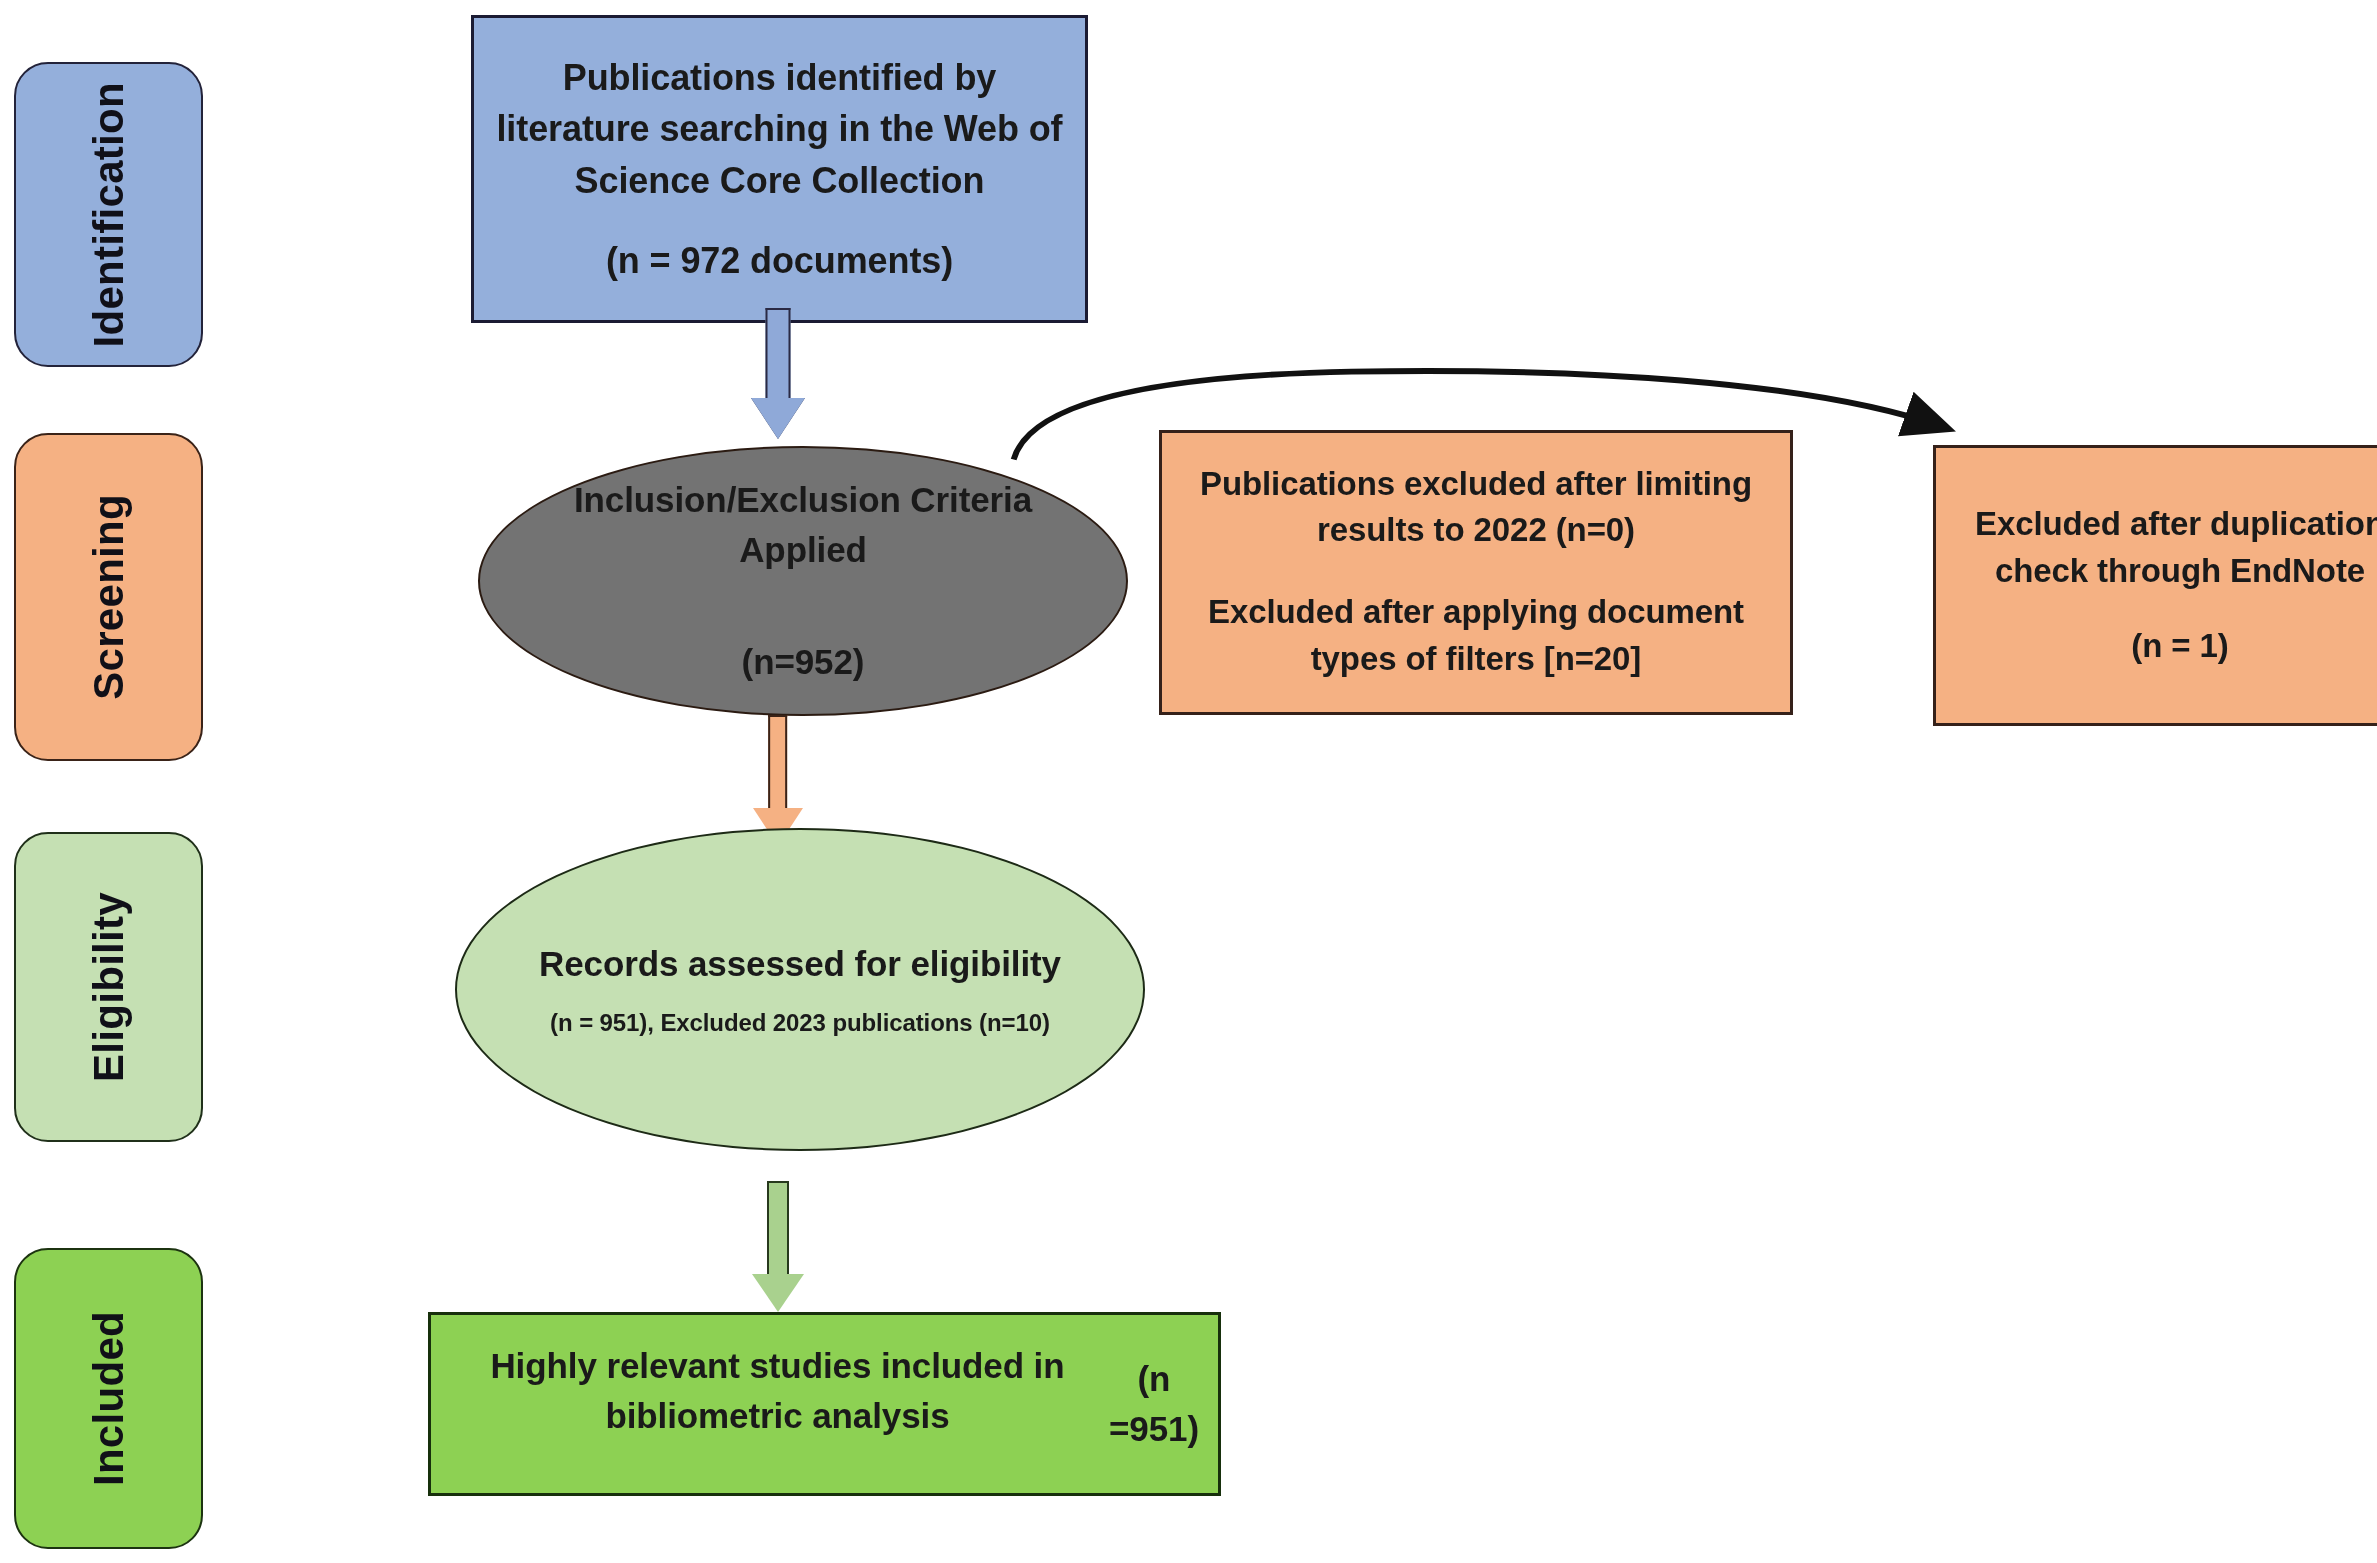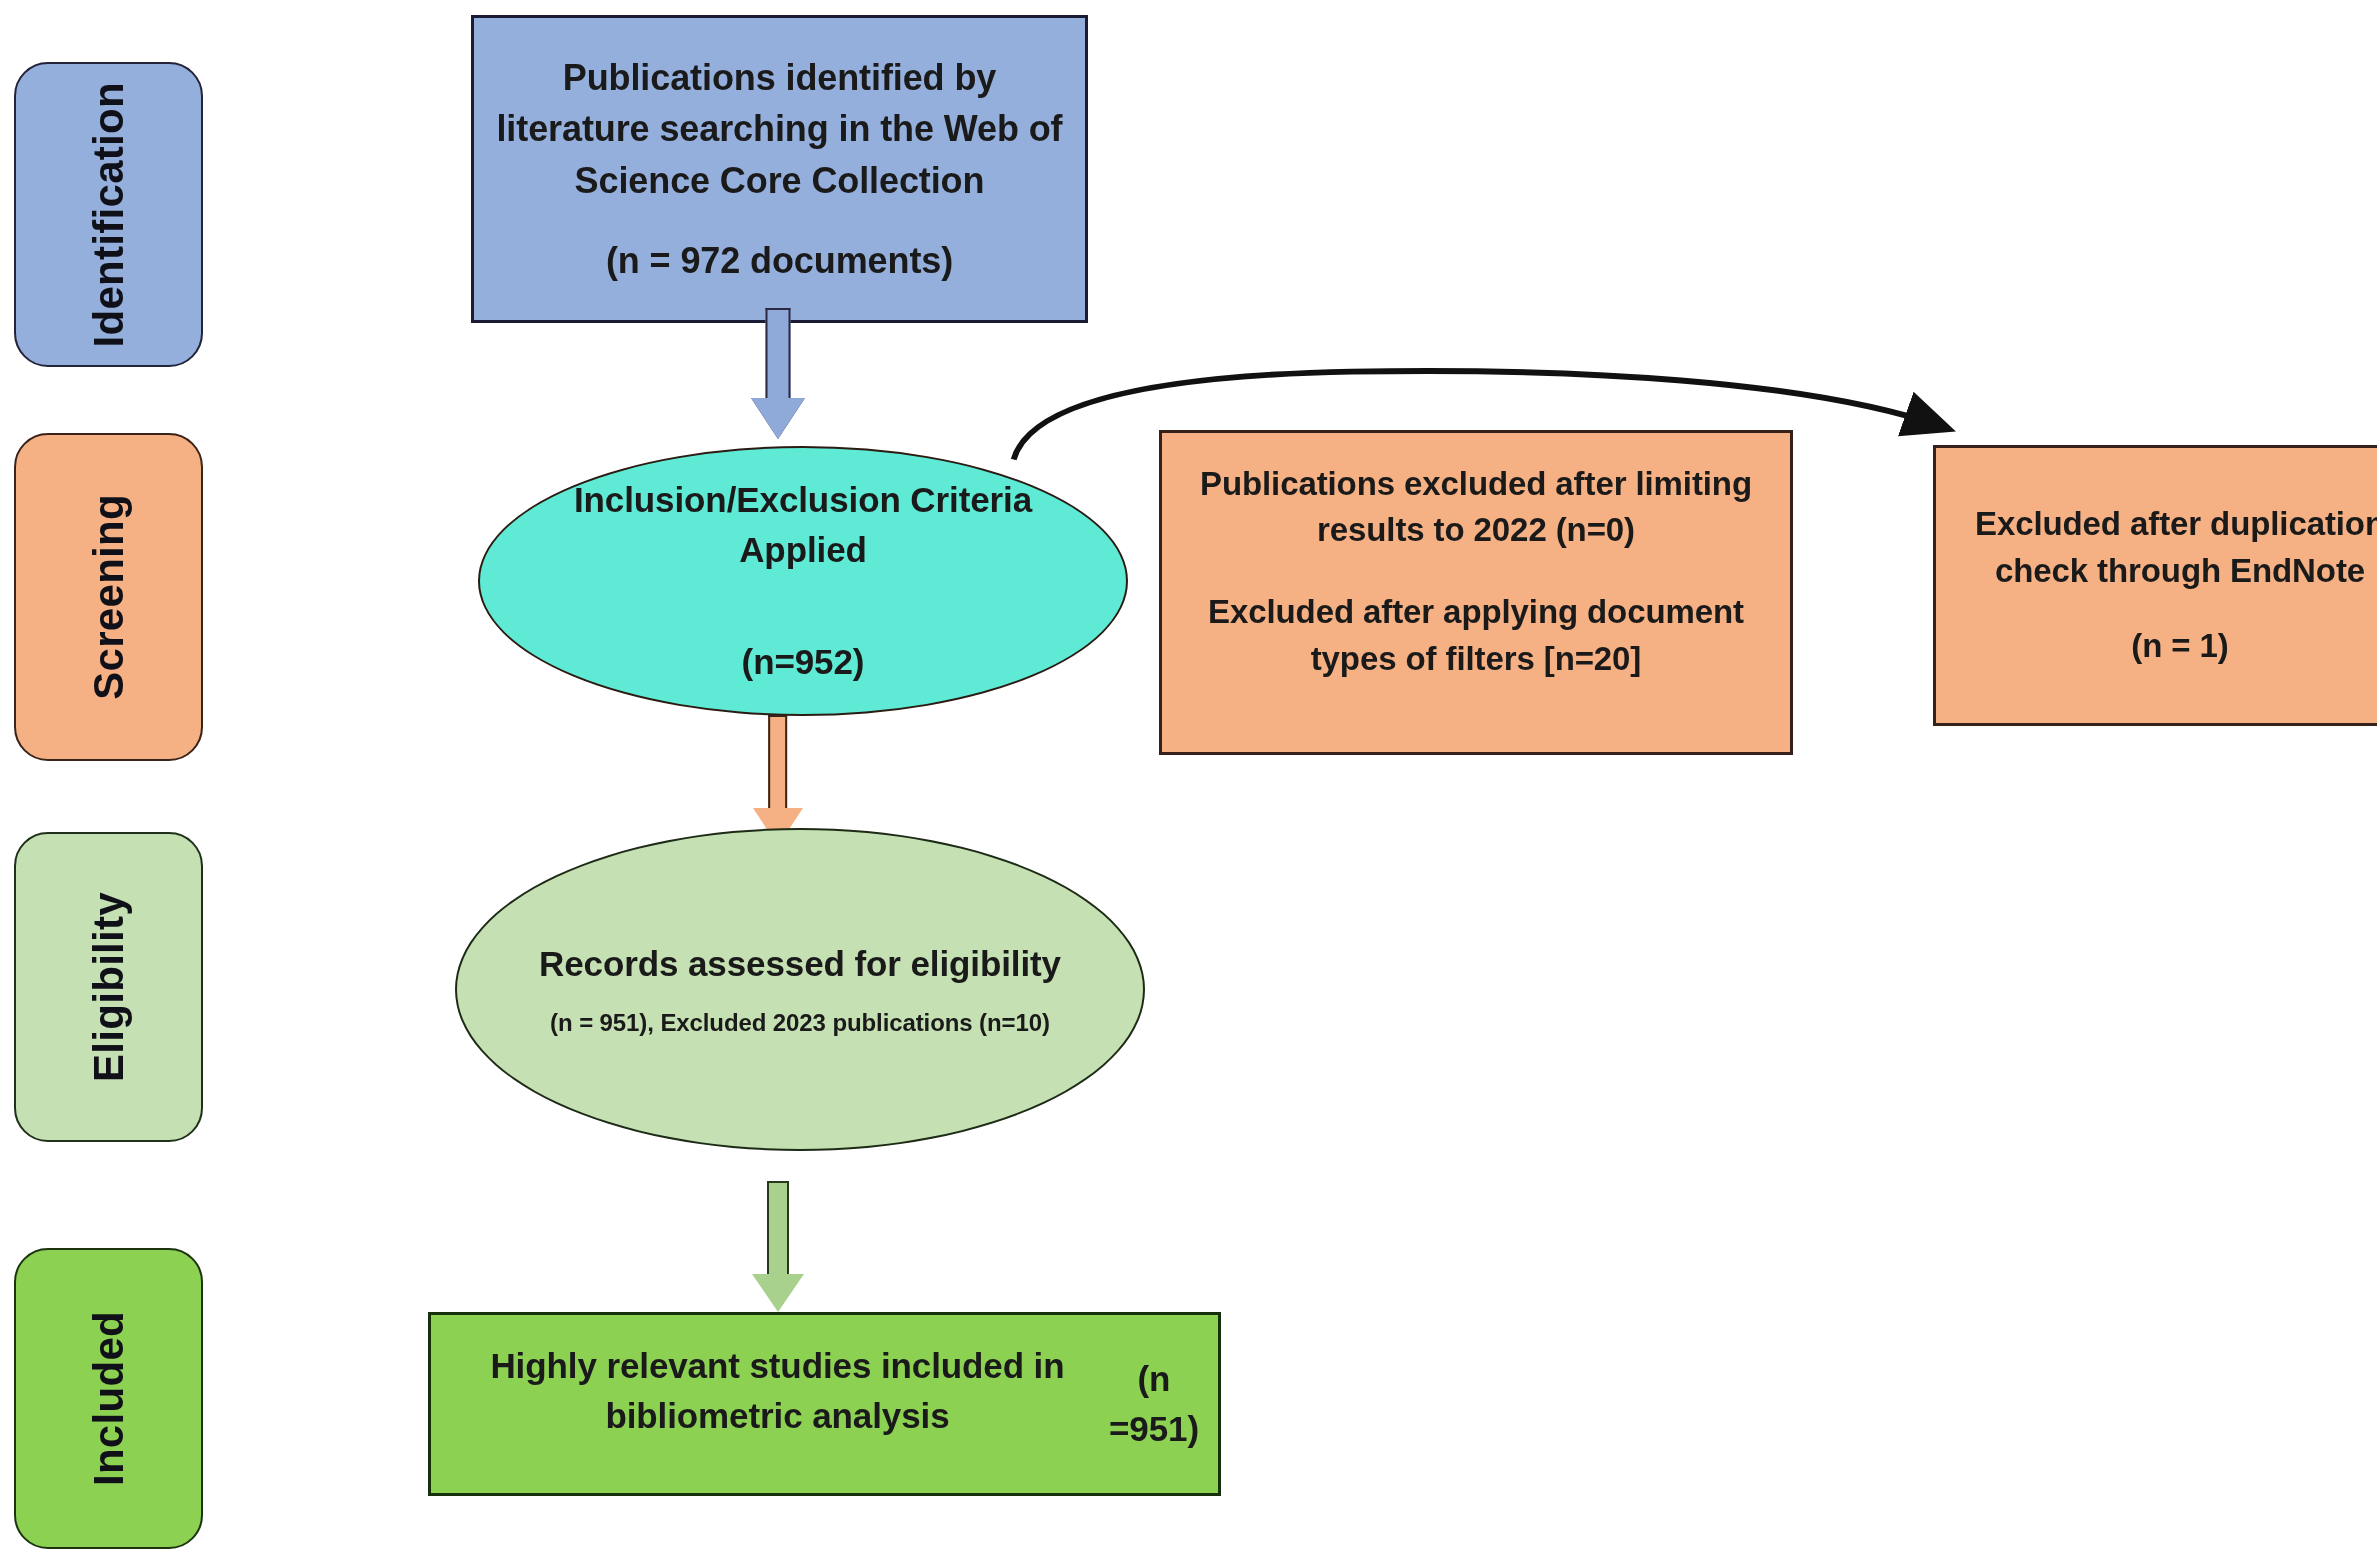--- a/index.html
+++ b/index.html
@@ -83,21 +83,21 @@
   .ellipse-node {
     position: absolute;
     box-sizing: border-box;
     border-radius: 50%;
     display: flex;
     align-items: center;
     justify-content: center;
     padding: 13px 39px;
   }
   .ellipse-criteria {
-    background: #5eead4;
+    background: #737373;
     border: 2.6px solid #2b1b12;
     gap: 37px;
   }
   .ellipse-eligibility {
     background: #C5E0B3;
     border: 2.6px solid #1d2a16;
   }
 
   
   .block-arrow {
@@ -203,21 +203,21 @@
   <div class="block-arrow arrow-blue" style="left:748px; top:308px; width:59px; height:131px;">
     <div class="shaft" style="height:92px;"></div>
     <div class="head"></div>
   </div>
 
   <div class="ellipse-node ellipse-criteria" style="left:478px; top:446px; width:650px; height:270px; flex-direction:column; justify-content:center;">
     <div class="node-text" style="font-size:35px; margin-bottom:25px;">Inclusion/Exclusion Criteria Applied</div>
     <div class="node-text" style="font-size:35px;text-align:center;">(n=952)</div>
   </div>
 
-  <div class="rect-node rect-excluded-filters" style="left:1159px; top:430px; width:634px; height:325px; flex-direction:column; justify-content:flex-start; padding-top:27.6px;">
+  <div class="rect-node rect-excluded-filters" style="left:1159px; top:430px; width:634px; height:285px; flex-direction:column; justify-content:flex-start; padding-top:27.6px;">
     <div class="node-text" style="font-size:33px; margin-bottom:35px;">Publications excluded after limiting results to 2022 (n=0)</div>
     <div class="node-text" style="font-size:33px;">Excluded after applying document types of filters [n=20]</div>
   </div>
 
   <div class="rect-node rect-excluded-dupes" style="left:1933px; top:445px; width:494px; height:281px; flex-direction:column; justify-content:center;">
     <div class="node-text" style="font-size:33px; margin-bottom:27.6px;">Excluded after duplication check through EndNote</div>
     <div class="node-text" style="font-size:33px;">(n = 1)</div>
   </div>
 
   <svg class="curve-layer" viewBox="0 0 3623 2383">

